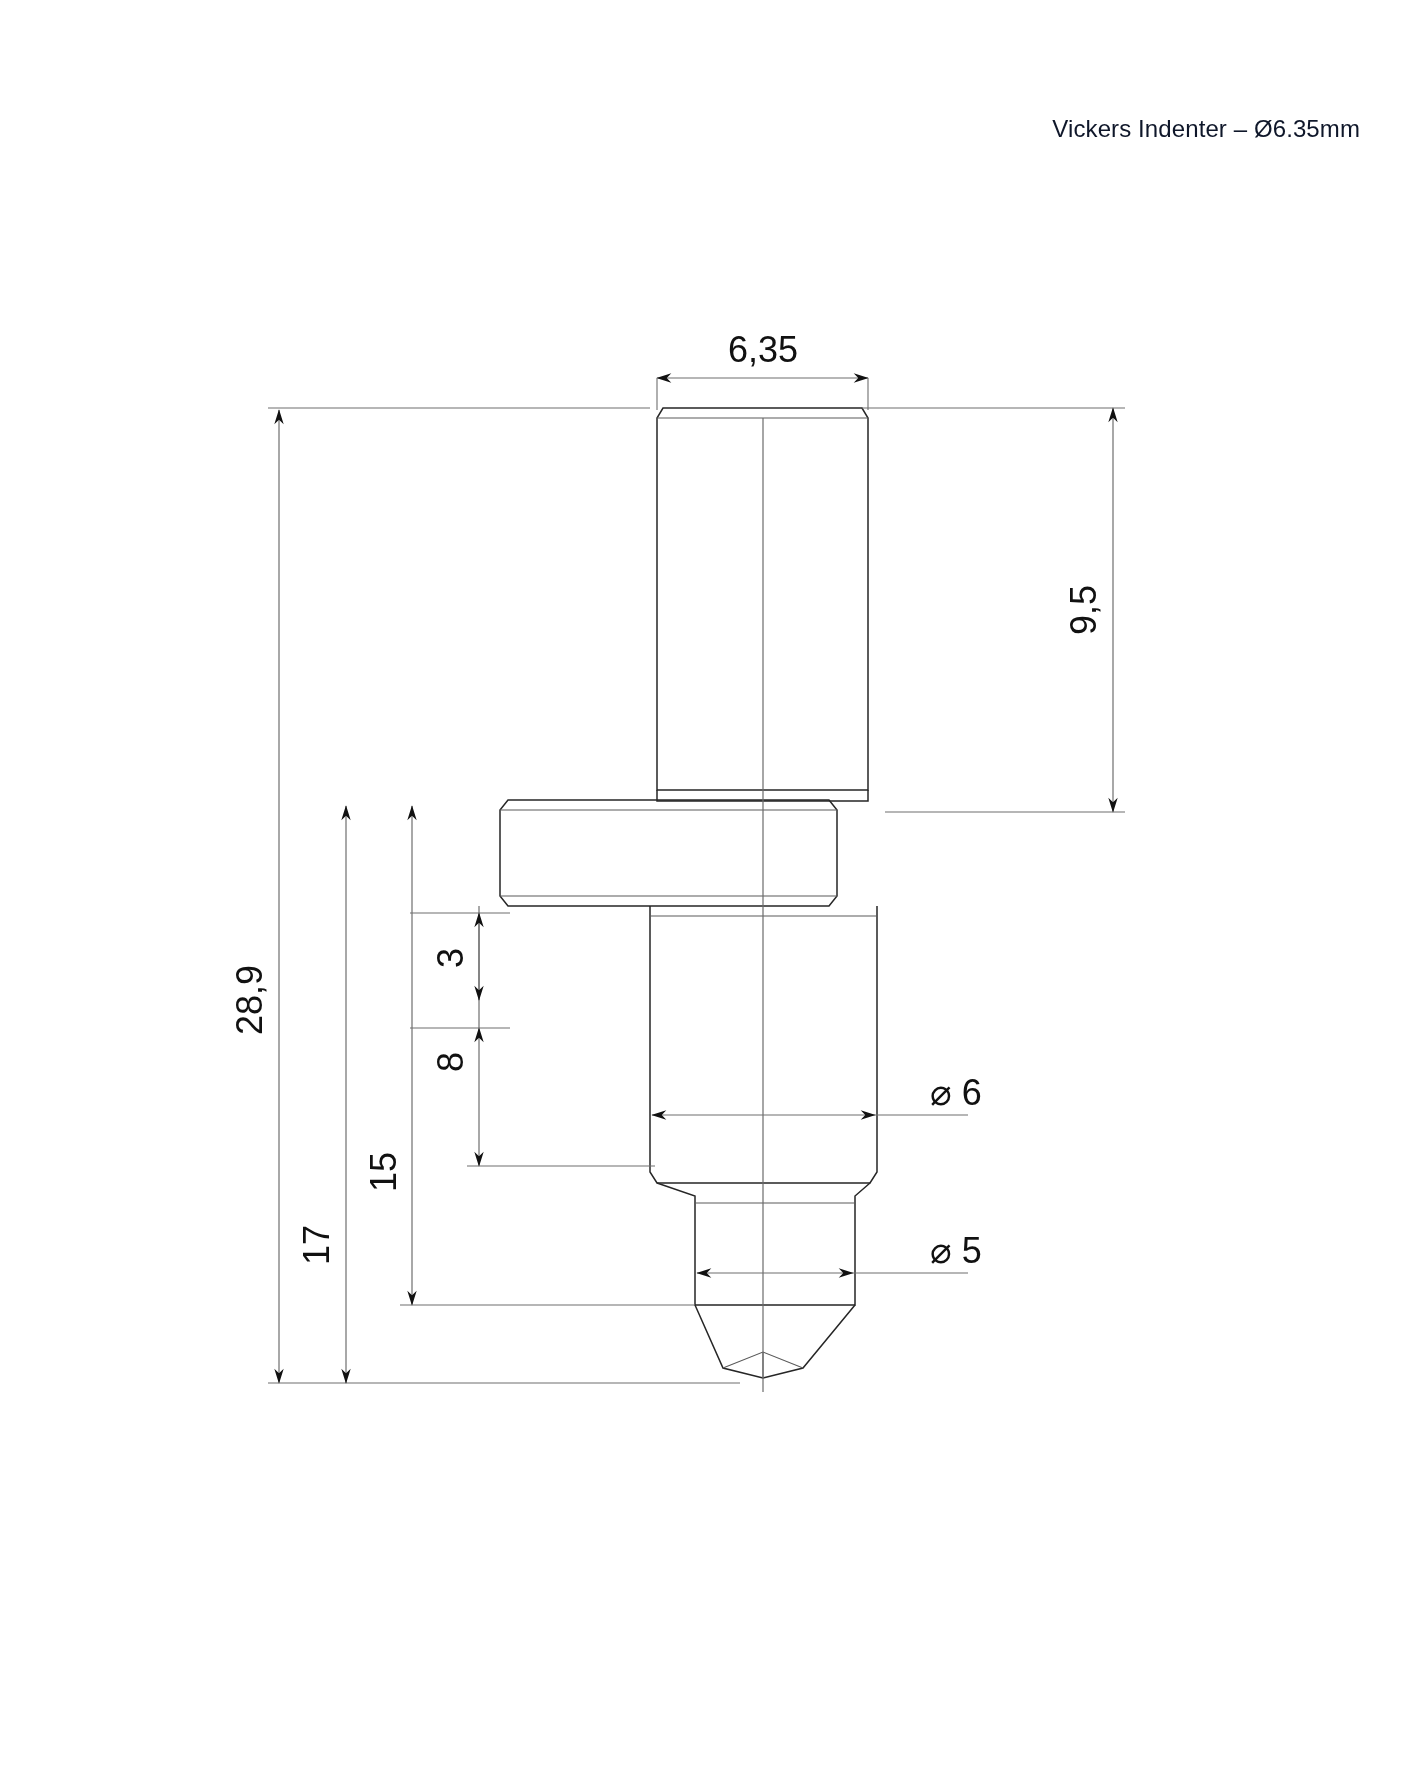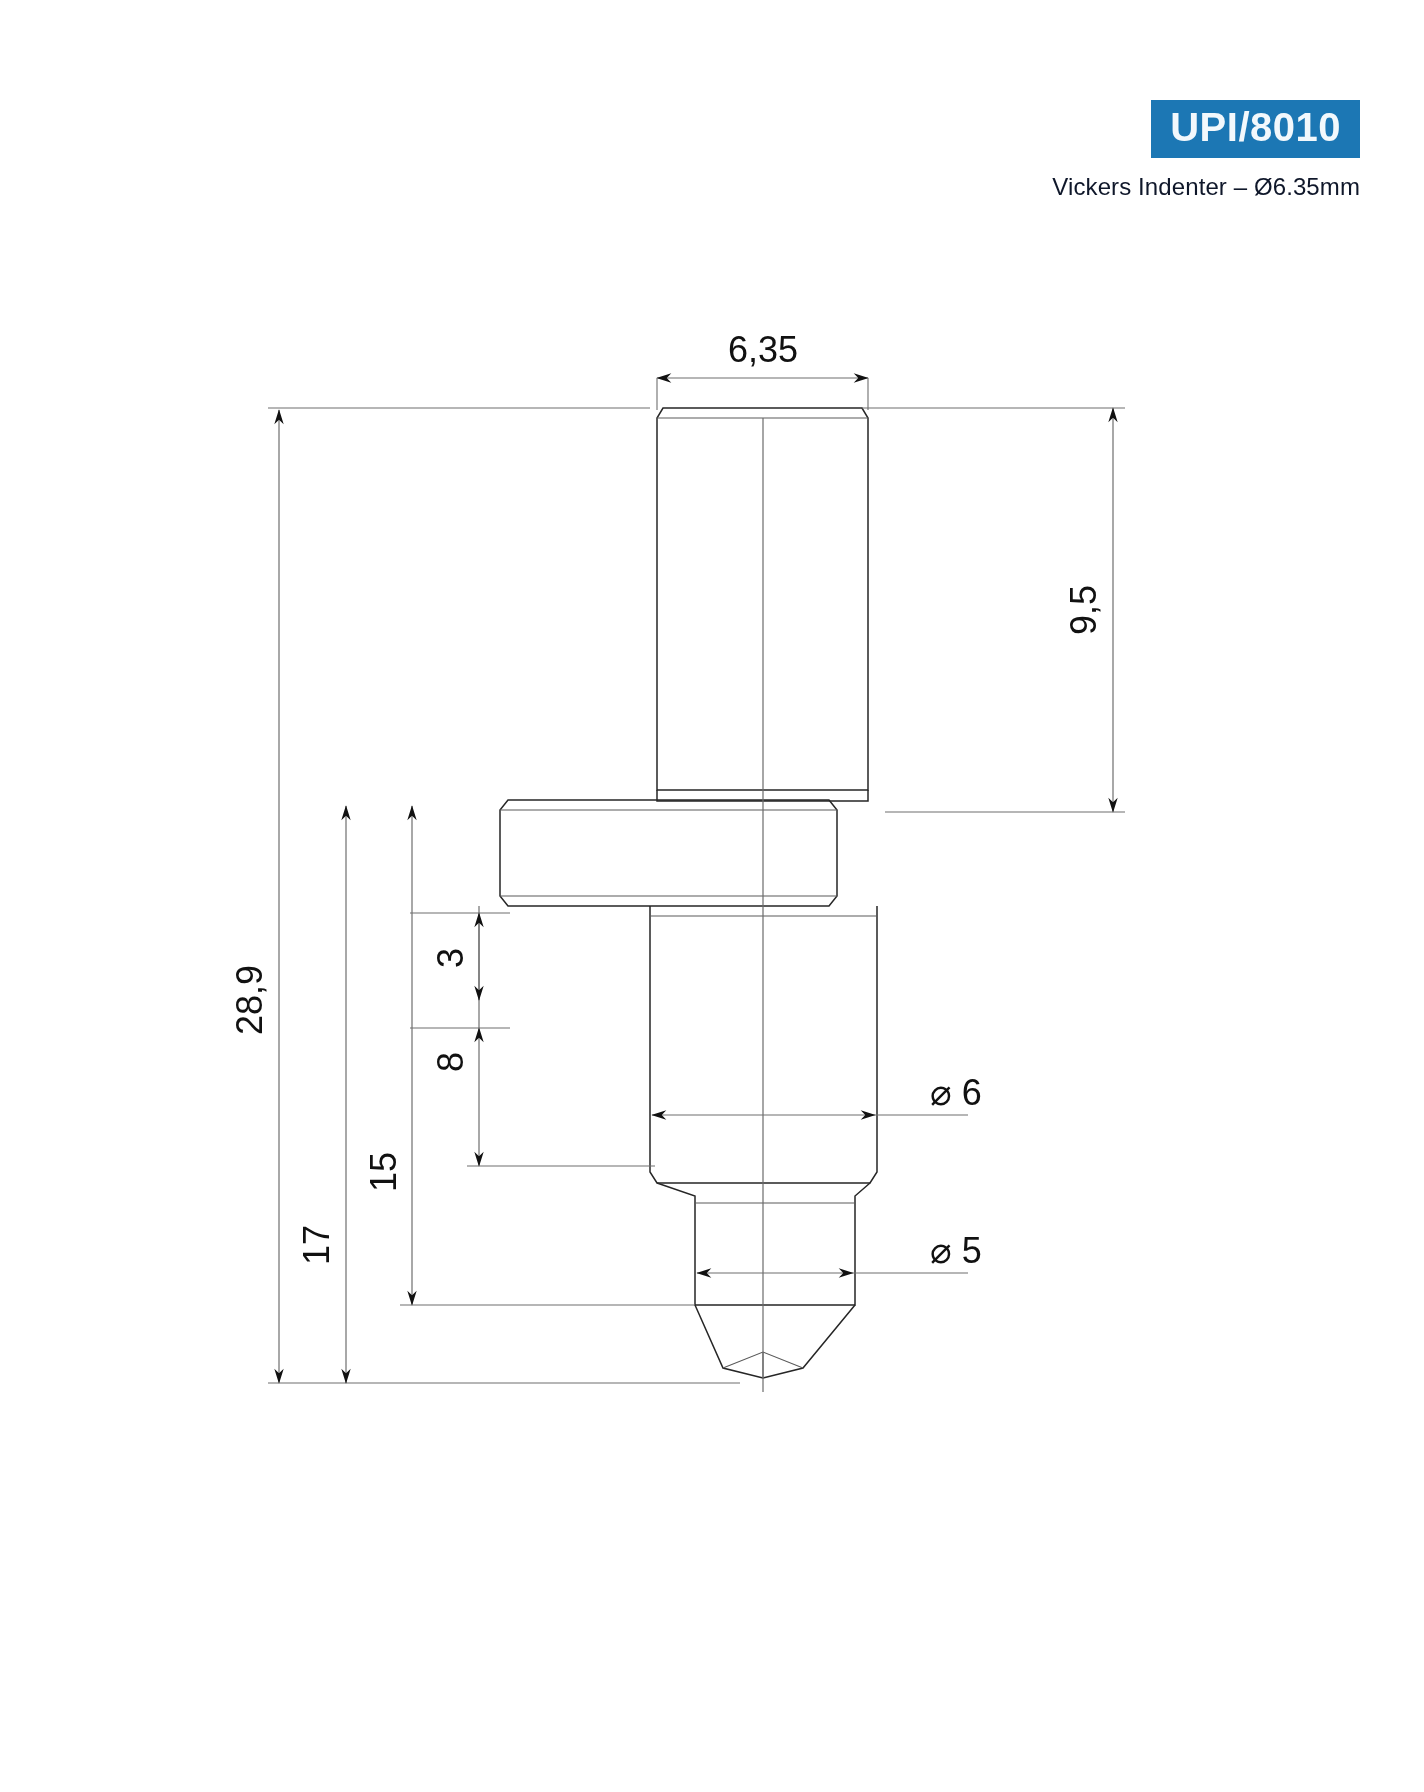--- a/index.html
+++ b/index.html
@@ -33,21 +33,20 @@
     font-family:"Liberation Sans","DejaVu Sans",sans-serif;
     font-size:36px;fill:#111;
   }
 </style>
 </head>
 <body>
 
 <div id="sheet">
 
   <div class="hdr">
-    <div class="badge" style="background: rgb(28, 119, 180); color: rgb(242, 248, 252);">UPI/8010</div>
     <div class="subtitle">Vickers Indenter – Ø6.35mm</div>
   </div>
 
   <svg id="dwg" viewBox="0 0 1424 1792" xmlns="http://www.w3.org/2000/svg">
 
     <defs>
       <marker id="ar" viewBox="0 0 12 8" refX="11.5" refY="4" markerWidth="13" markerHeight="9" orient="auto-start-reverse">
         <path d="M0.5,0.4 L12,4 L0.5,7.6 L4,4 Z" fill="#111"></path>
       </marker>
     </defs>

